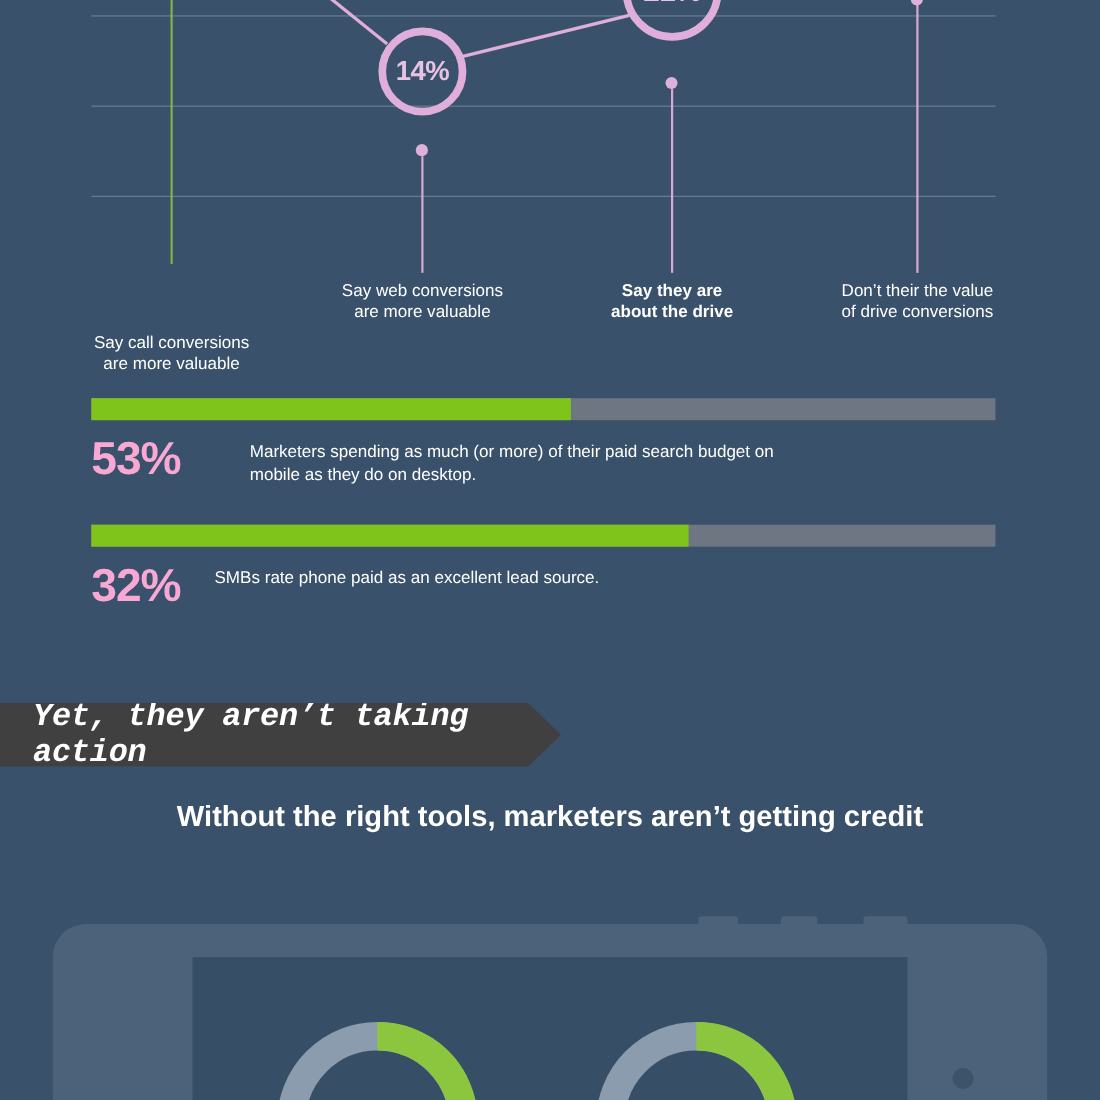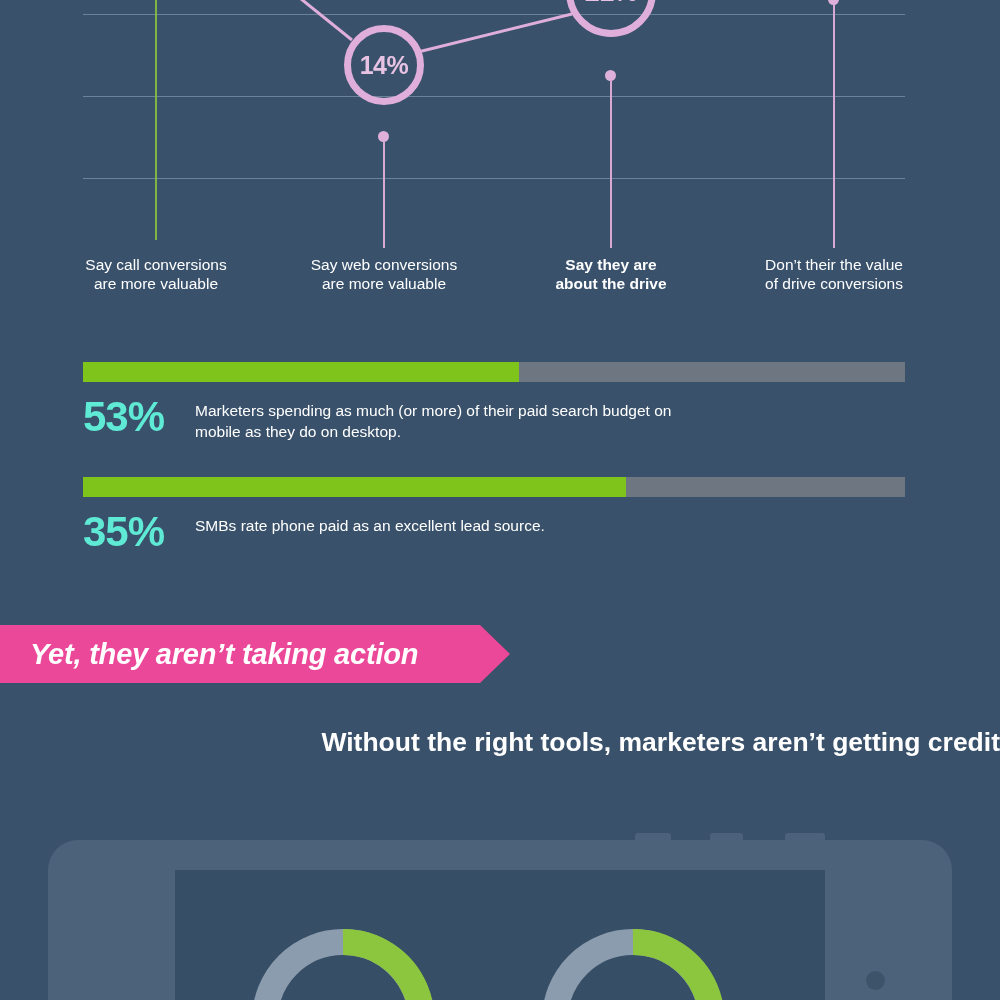--- a/index.html
+++ b/index.html
@@ -27,38 +27,38 @@
   }
 
   .cat-labels { position: absolute; left: 0; top: 255px; width: 1000px; }
   .cat { position: absolute; text-align: center; color: #ffffff; font-size: 15.5px; line-height: 19px; }
 
   
   .barblock { position: absolute; left: 83px; width: 822px; }
   .bar-track { position: relative; width: 822px; height: 20px; background: #6d7681; }
   .bar-fill { position: absolute; left: 0; top: 0; height: 20px; background: #7fc41a; }
   .bar-row { display: flex; align-items: flex-start; margin-top: 14px; }
-  .bar-pct { color: #5eead4; font-size: 42px; font-weight: bold; line-height: 42px; width: 112px; letter-spacing: -1px; }
+  .bar-pct { color: #f9a8d4; font-size: 42px; font-weight: bold; line-height: 42px; width: 112px; letter-spacing: -1px; }
   .bar-desc { color: #ffffff; font-size: 15.5px; line-height: 21px; padding-top: 4px; }
 
   
   .banner {
-    position: absolute; left: 0; top: 625px; height: 58px; width: 510px;
-    background: #ec4899;
+    position: absolute; left: 0; top: 639px; height: 58px; width: 510px;
+    background: #404040;
     clip-path: polygon(0 0, 480px 0, 510px 29px, 480px 58px, 0 58px);
-    display: flex; align-items: center;
+    display: flex; align-items: center; font-family: Liberation Mono, monospace;
   }
   .banner-text {
     color: #ffffff; font-size: 29px; font-weight: bold; font-style: italic;
     padding-left: 30px; letter-spacing: -.2px;
   }
 
   
   .headline {
-    position: absolute; left: 0; top: 727px; width: 1000px; text-align: right;
+    position: absolute; left: 0; top: 727px; width: 1000px; text-align: center;
     color: #ffffff; font-size: 26.5px; font-weight: bold; line-height: 31px;
   }
 
   
   .tablet { position: absolute; left: 48px; top: 840px; width: 904px; height: 200px; }
   .tablet-body {
     position: absolute; left: 0; top: 0; width: 904px; height: 200px;
     background: #4c627a; border-radius: 30px 30px 0 0;
   }
   .nub { position: absolute; top: -7px; height: 9px; background: #4c627a; border-radius: 3px 3px 0 0; }
@@ -101,21 +101,21 @@
 
     <div class="bubble" style="left:344px; top:25px; width:80px; height:80px; font-size:25px;">
       <span>14%</span>
     </div>
 
     <div class="bubble" style="left:566px; top:-53px; width:90px; height:90px; font-size:27px;">
       <span>21%</span>
     </div>
 
     <div class="cat-labels">
-      <div class="cat" style="left:56px; width:200px;">
+      <div class="cat" style="left:56px; width:200px;margin-top:47px;">
         <div>Say call conversions</div>
         <div>are more valuable</div>
       </div>
       <div class="cat" style="left:284px; width:200px;">
         <div>Say web conversions</div>
         <div>are more valuable</div>
       </div>
       <div class="cat" style="left:511px; width:200px;font-weight:bold;">
         <div>Say they are</div>
         <div>about the drive</div>
@@ -126,30 +126,30 @@
       </div>
     </div>
   </div>
 
   <div class="barblock" style="top:362px;">
     <div class="bar-track">
       <div class="bar-fill" id="fill0" style="width: 53%;"></div>
     </div>
     <div class="bar-row">
       <div class="bar-pct">53%</div>
-      <div class="bar-desc" style="max-width:520px;">Marketers spending as much (or more) of their paid search budget on mobile as they do on desktop.</div>
+      <div class="bar-desc" style="max-width:520px;margin-left:32px;">Marketers spending as much (or more) of their paid search budget on mobile as they do on desktop.</div>
     </div>
   </div>
 
   <div class="barblock" style="top:477px;">
     <div class="bar-track">
       <div class="bar-fill" id="fill1" style="width: 66%;"></div>
     </div>
     <div class="bar-row">
-      <div class="bar-pct">35%</div>
+      <div class="bar-pct">32%</div>
       <div class="bar-desc" style="max-width:560px;">SMBs rate phone paid as an excellent lead source.</div>
     </div>
   </div>
 
   <div class="banner">
     <div class="banner-text">Yet, they aren’t taking action</div>
   </div>
 
   <div class="headline">
     <div>Without the right tools, marketers aren’t getting credit</div>

